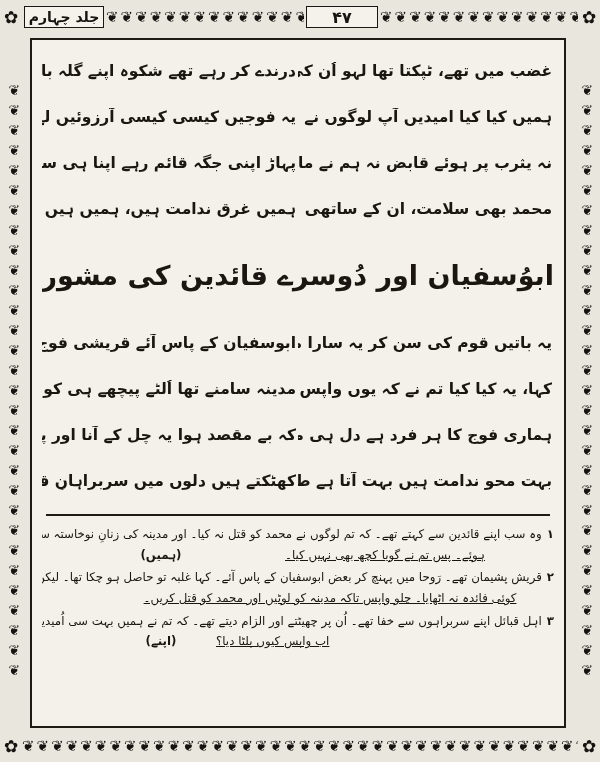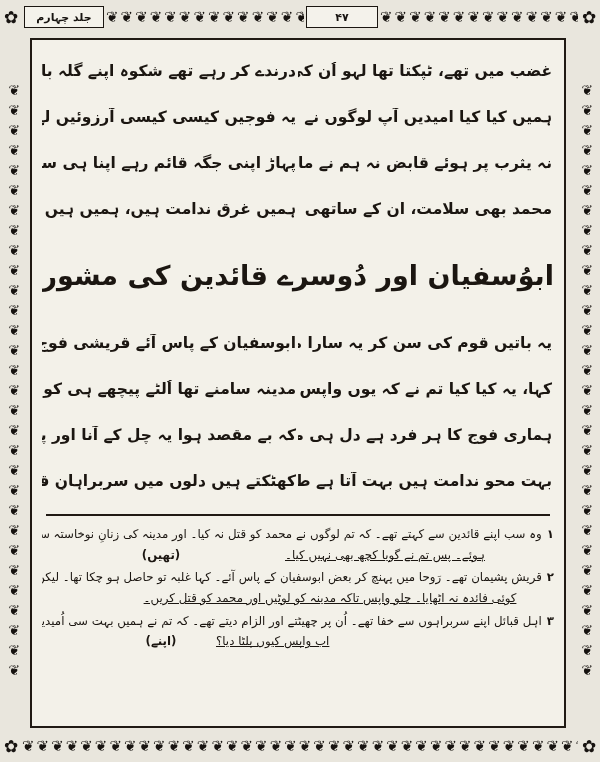--- a/index.html
+++ b/index.html
@@ -26,25 +26,25 @@
     writing-mode:vertical-rl;text-orientation:upright;
     font-size:14px;letter-spacing:4px;line-height:27px;
     overflow:hidden;text-align:center;
   }
   .band-left{left:0;}
   .band-right{right:0;}
   
   .hdr-box{
     flex:0 0 auto;background:#f4f2eb;border:1.5px solid #1b1611;
     height:20px;display:flex;align-items:center;justify-content:center;
-    font-size:11px;font-weight:700;padding:0 6px;margin:0 2px;
+    font-size:14px;font-weight:700;padding:0 6px;margin:0 2px;
     direction:rtl;white-space:nowrap;
   }
   .hdr-volume{width:66px;}
-  .hdr-page{width:58px;font-size:11px;}
+  .hdr-page{width:58px;font-size:16px;}
   .hdr-title{width:84px;}
   
   .frame{
     position:absolute;left:30px;top:38px;width:536px;height:690px;
     background:#f3f1e9;border:2px solid #201a14;
     box-sizing:border-box;padding:8px 10px 0 10px;
   }
   
   .poem{direction:rtl;}
   .verse-row{display:flex;height:46px;align-items:center;}
@@ -134,21 +134,21 @@
   <hr class="fn-divider">
 
   <div class="footnotes">
 
     <div class="footnote">
       <div class="fn-l1">
         <span class="fn-marker">۱</span><span>وہ سب اپنے قائدین سے کہتے تھے۔ کہ تم لوگوں نے محمد کو قتل نہ کیا۔ اور مدینہ کی زنانِ نوخاستہ سے ہم آغوش نہ</span>
       </div>
       <div class="fn-l2">
         <span class="fn-pad"></span>
-        <span class="fn-source">(تھیں)</span>
+        <span class="fn-source">(ہمیں)</span>
         <span class="fn-cont">ہوئے۔ پس تم نے گویا کچھ بھی نہیں کیا۔</span>
       </div>
     </div>
 
     <div class="footnote">
       <div class="fn-l1">
         <span class="fn-marker">۲</span><span>قریش پشیمان تھے۔ رَوحا میں پہنچ کر بعض ابوسفیان کے پاس آئے۔ کہا غلبہ تو حاصل ہو چکا تھا۔ لیکن تم نے اس سے</span>
       </div>
       <div class="fn-l2">
         <span class="fn-pad"></span>

